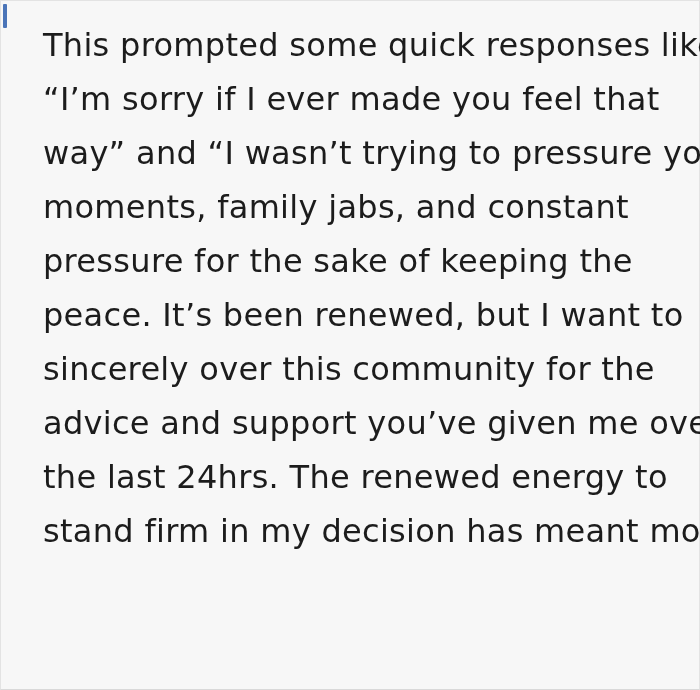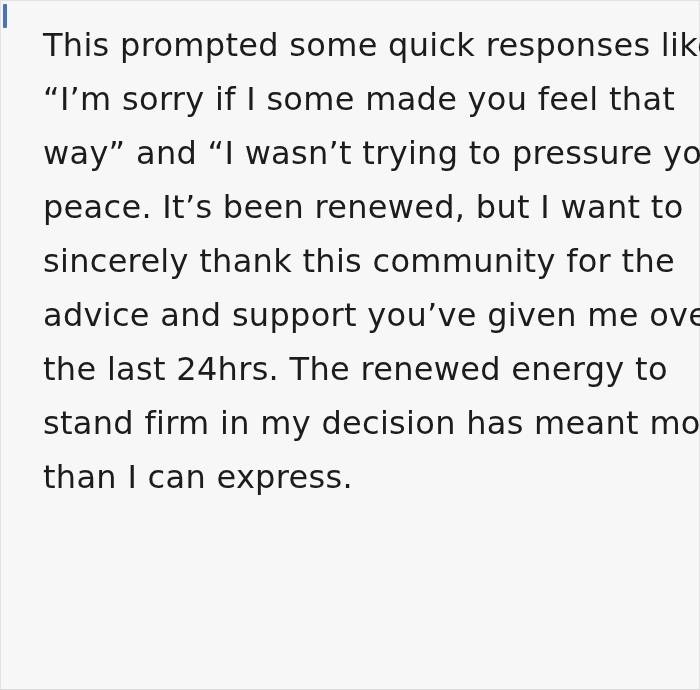--- a/index.html
+++ b/index.html
@@ -45,22 +45,23 @@
     white-space: nowrap;
   }
 </style>
 </head>
 <body>
 
 <div class="post-panel">
   <span class="quote-bar"></span>
   <div class="post-text">
     <div class="post-line">This prompted some quick responses like,</div>
-    <div class="post-line">“I’m sorry if I some made you feel that</div>
+    <div class="post-line">“I’m sorry if I ever made you feel that</div>
     <div class="post-line">way” and “I wasn’t trying to pressure you.”</div>
+    <div class="post-line">moments, family jabs, and constant</div>
+    <div class="post-line">pressure for the sake of keeping the</div>
     <div class="post-line">peace. It’s been renewed, but I want to</div>
-    <div class="post-line">sincerely thank this community for the</div>
+    <div class="post-line">sincerely over this community for the</div>
     <div class="post-line">advice and support you’ve given me over</div>
     <div class="post-line">the last 24hrs. The renewed energy to</div>
     <div class="post-line">stand firm in my decision has meant more</div>
-    <div class="post-line">than I can express.</div>
   </div>
 </div>
 
 </body></html>

